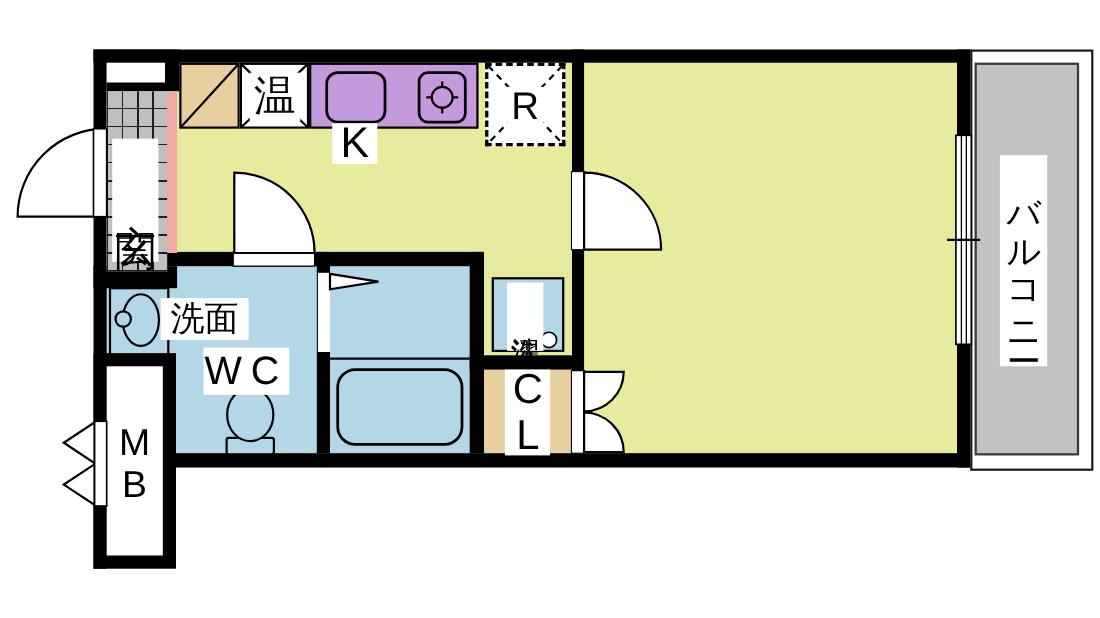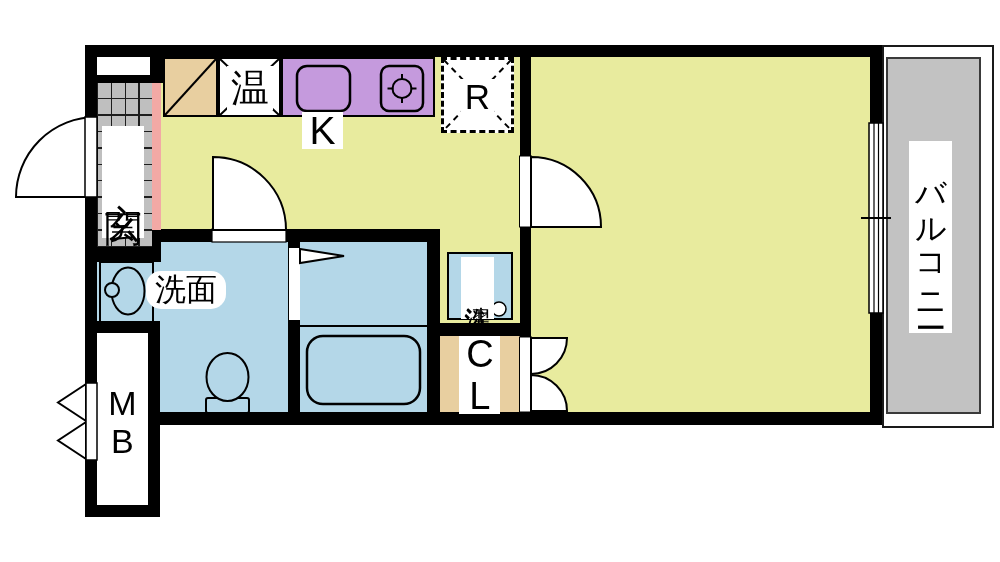--- a/index.html
+++ b/index.html
@@ -120,18 +120,19 @@
     <rect x="307" y="336" width="113" height="68" rx="16" fill="none" stroke="#000" stroke-width="2.5"></rect>
 
     <circle cx="499" cy="309" r="7" fill="#fff" stroke="#000" stroke-width="1.5"></circle>
   </svg>
 
   <div class="abs label v" style="left:102px;top:126px;width:42px;height:112px;font-size:37px;letter-spacing:8px;"><span>玄関</span></div>
   <div class="abs label" style="left:227px;top:66px;width:46px;height:44px;font-size:38px;"><span>温</span></div>
   <div class="abs label" style="left:302px;top:112px;width:41px;height:37px;font-size:39px;"><span>K</span></div>
   <div class="abs label" style="left:461px;top:79px;width:33px;height:36px;font-size:35px;"><span>R</span></div>
   <div class="abs label v" style="left:909px;top:141px;width:43px;height:192px;font-size:31px;letter-spacing:3px;"><span>バルコニー</span></div>
-  <div class="abs label" style="left:146px;top:271px;width:80px;height:38px;font-size:31px;border-radius:15px;"><span>洗面</span></div>
+  <div class="abs label" style="left:146px;top:271px;width:80px;height:38px;font-size:31px;"><span>洗面</span></div>
+  <div class="abs label" style="left:185px;top:316px;width:78px;height:43px;font-size:36px;letter-spacing:8px;"><span>WC</span></div>
   <div class="abs label v" style="left:461px;top:257px;width:33px;height:62px;font-size:26px;letter-spacing:2px;"><span>洗濯</span></div>
   <div class="abs label v" style="left:459px;top:336px;width:41px;height:78px;font-size:38px;"><span>CL</span></div>
   <div class="abs label v nobg" style="left:103px;top:386px;width:38px;height:72px;font-size:34px;"><span>MB</span></div>
 
 </div>
 
 </body></html>

